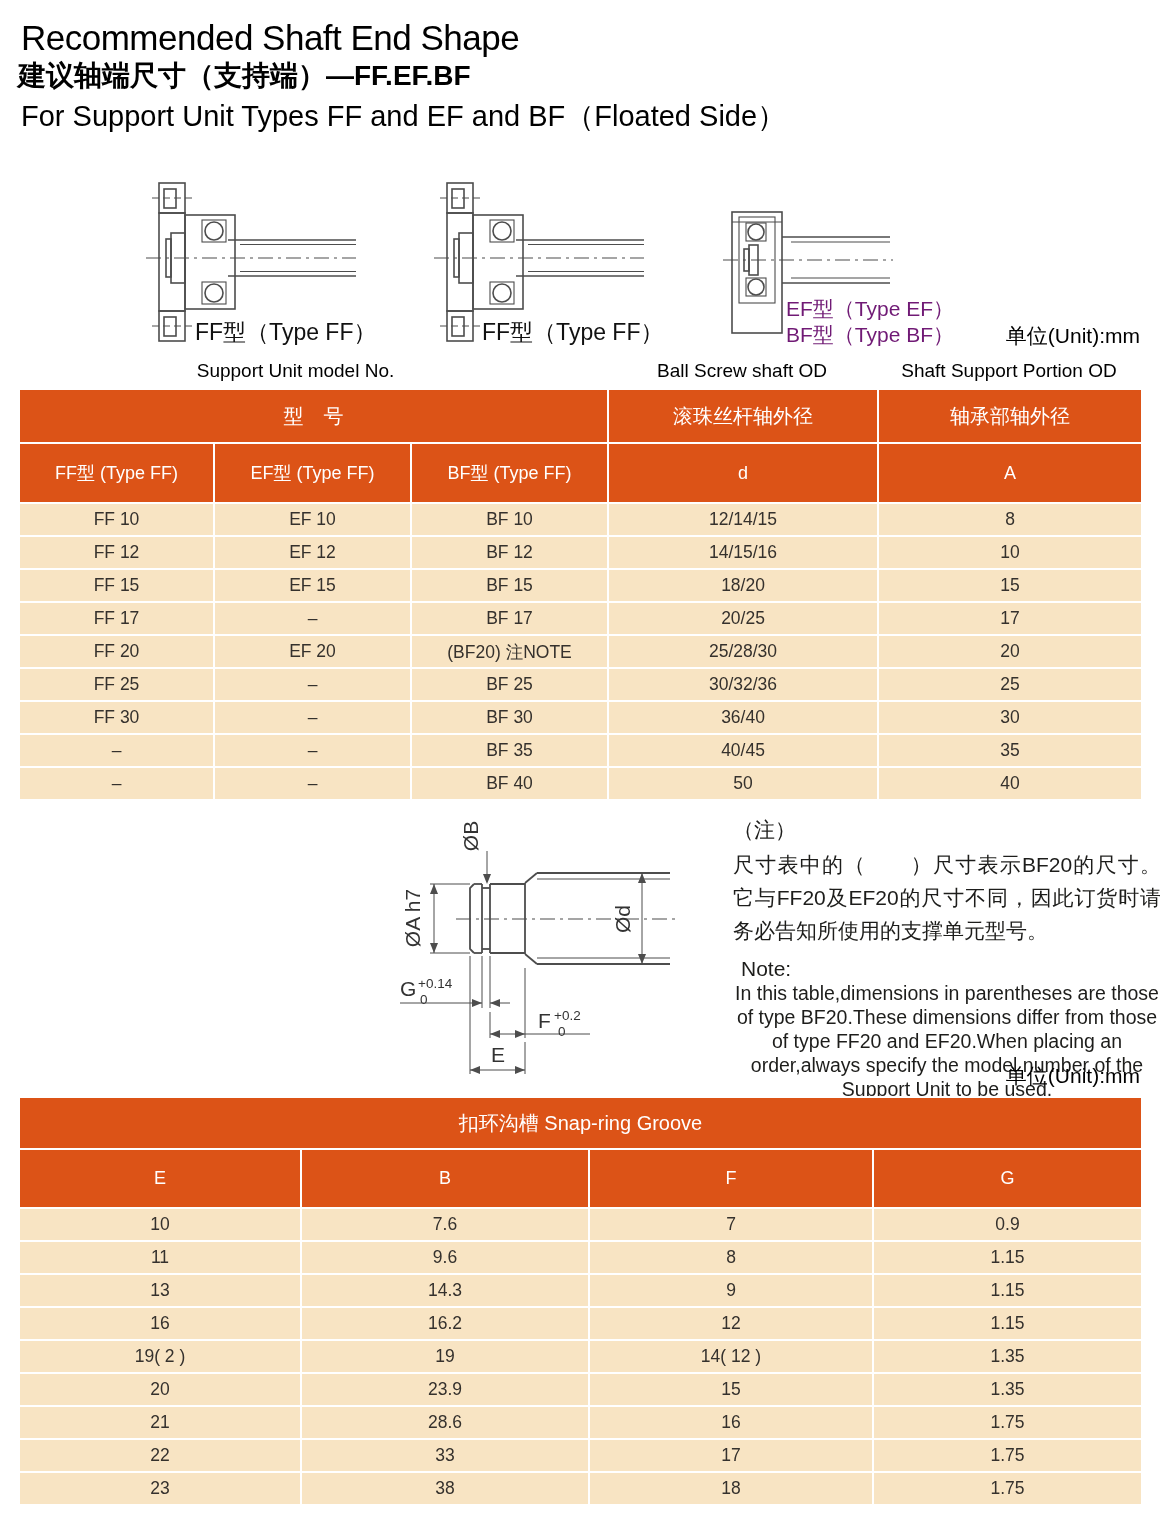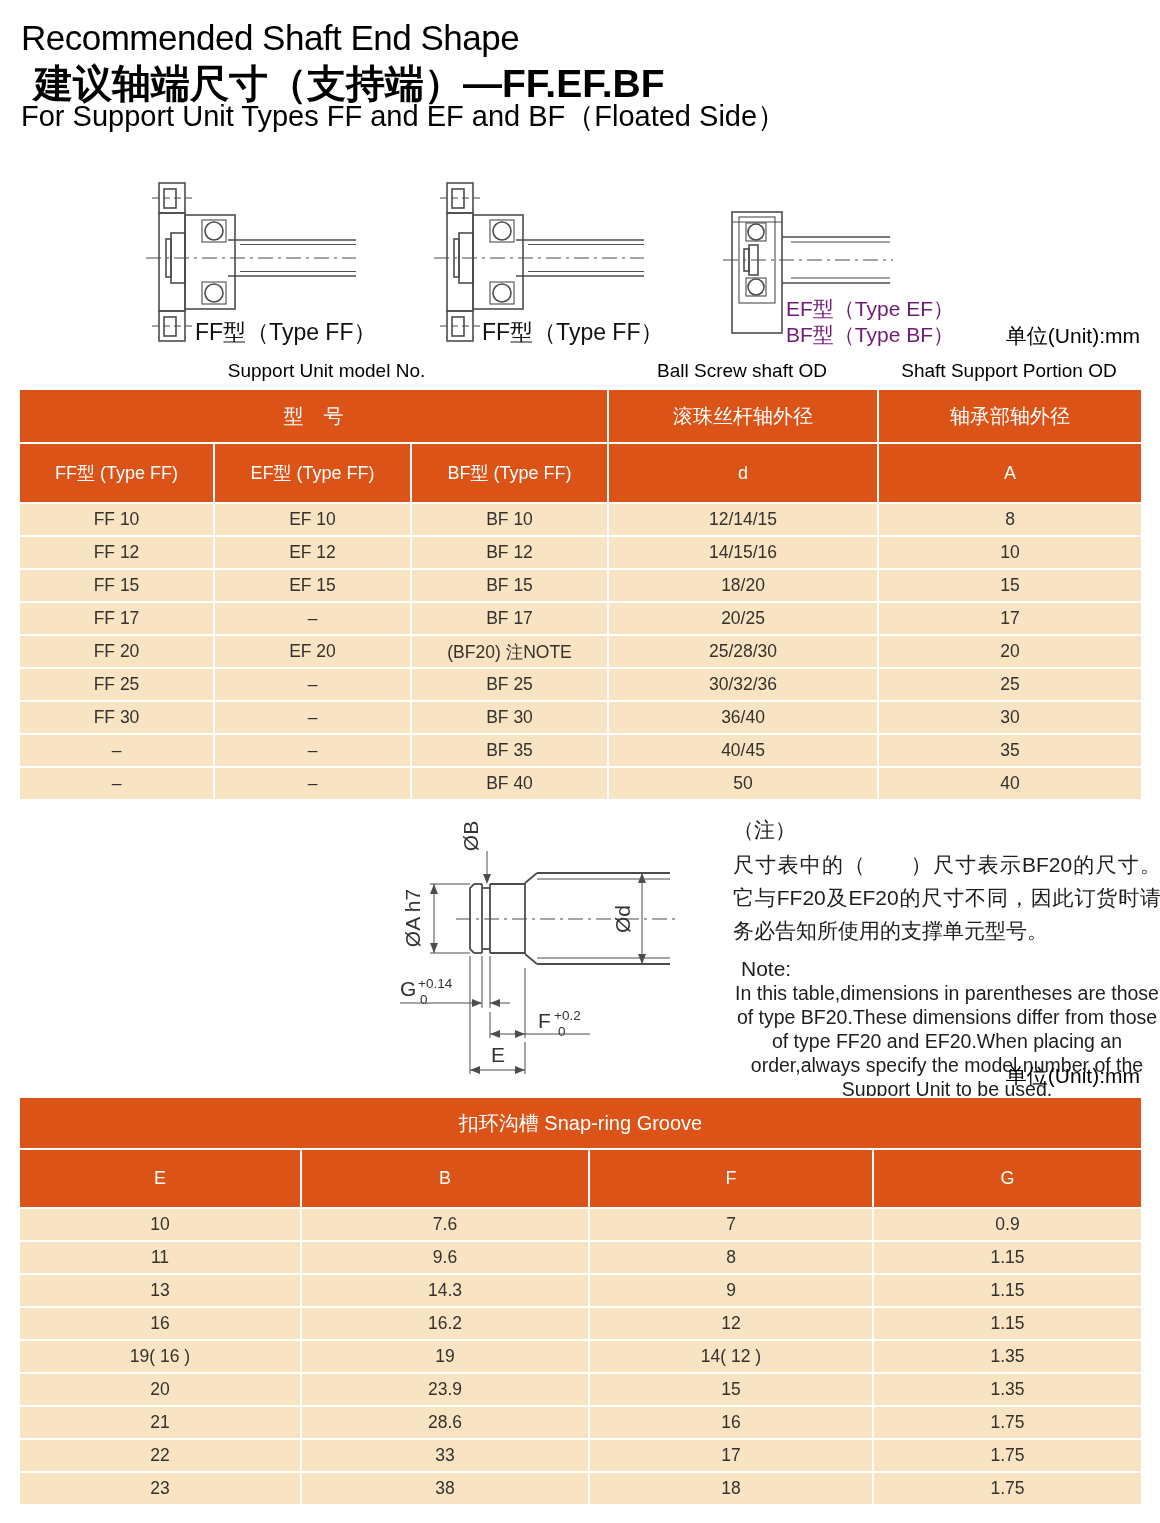--- a/index.html
+++ b/index.html
@@ -4,21 +4,21 @@
 <style>
   html,body{margin:0;padding:0;background:#ffffff;}
   body{
     width:1160px;height:1523px;position:relative;overflow:hidden;
     font-family:"Liberation Sans","DejaVu Sans",sans-serif;color:#1d1d1b;
   }
   .abs{position:absolute;}
 
   
   .title-en{left:21px;top:18px;font-size:35px;font-weight:normal;letter-spacing:-0.5px;color:#000;}
-  .title-zh{left:34px;top:57px;font-size:39px;font-weight:bold;color:#000;text-align:center;}
+  .title-zh{left:18px;top:57px;font-size:28px;font-weight:bold;color:#000;text-align:center;}
   .subtitle-en{left:21px;top:97px;font-size:29px;font-weight:normal;color:#000;}
 
   
   svg{display:block;}
   .draw line,.draw path,.draw rect,.draw circle,.draw polyline{
     stroke:#4d4d4d;fill:none;stroke-width:1.6;
   }
   .draw .thin{stroke-width:1.1;}
   .draw .cl{stroke-width:1.1;stroke-dasharray:15 5 3 5;}
   .draw .hole-cl{stroke-width:1;stroke-dasharray:7 4;}
@@ -125,21 +125,21 @@
   <line x1="59" y1="78" x2="167" y2="78"></line>
   <line class="thin" x1="68" y1="37" x2="167" y2="37"></line>
   <line class="thin" x1="68" y1="73" x2="167" y2="73"></line>
 </svg>
 <div class="abs efbf-label">
   <div>EF型（Type EF）</div>
   <div>BF型（Type BF）</div>
 </div>
 <div class="abs unit-label" style="left:935px;top:322px">单位(Unit):mm</div>
 
-<div class="abs grp-label" style="left:32px;width:589px">Support Unit model No.</div>
+<div class="abs grp-label" style="left:1px;width:589px">Support Unit model No.</div>
 <div class="abs grp-label" style="left:607px;width:270px">Ball Screw shaft OD</div>
 <div class="abs grp-label" style="left:877px;width:264px">Shaft Support Portion OD</div>
 
 <table class="abs tbl t1" style="left:18px;top:388px;width:1123px">
   <colgroup>
     <col style="width:195px">
       <col style="width:197px">
       <col style="width:197px">
     <col style="width:270px">
       <col style="width:264px">
@@ -336,21 +336,21 @@
       <td>9</td>
       <td>1.15</td>
     </tr>
     <tr>
       <td>16</td>
       <td>16.2</td>
       <td>12</td>
       <td>1.15</td>
     </tr>
     <tr>
-      <td>19( 16 )</td>
+      <td>19( 2 )</td>
       <td>19</td>
       <td>14( 12 )</td>
       <td>1.35</td>
     </tr>
     <tr>
       <td>20</td>
       <td>23.9</td>
       <td>15</td>
       <td>1.35</td>
     </tr>

